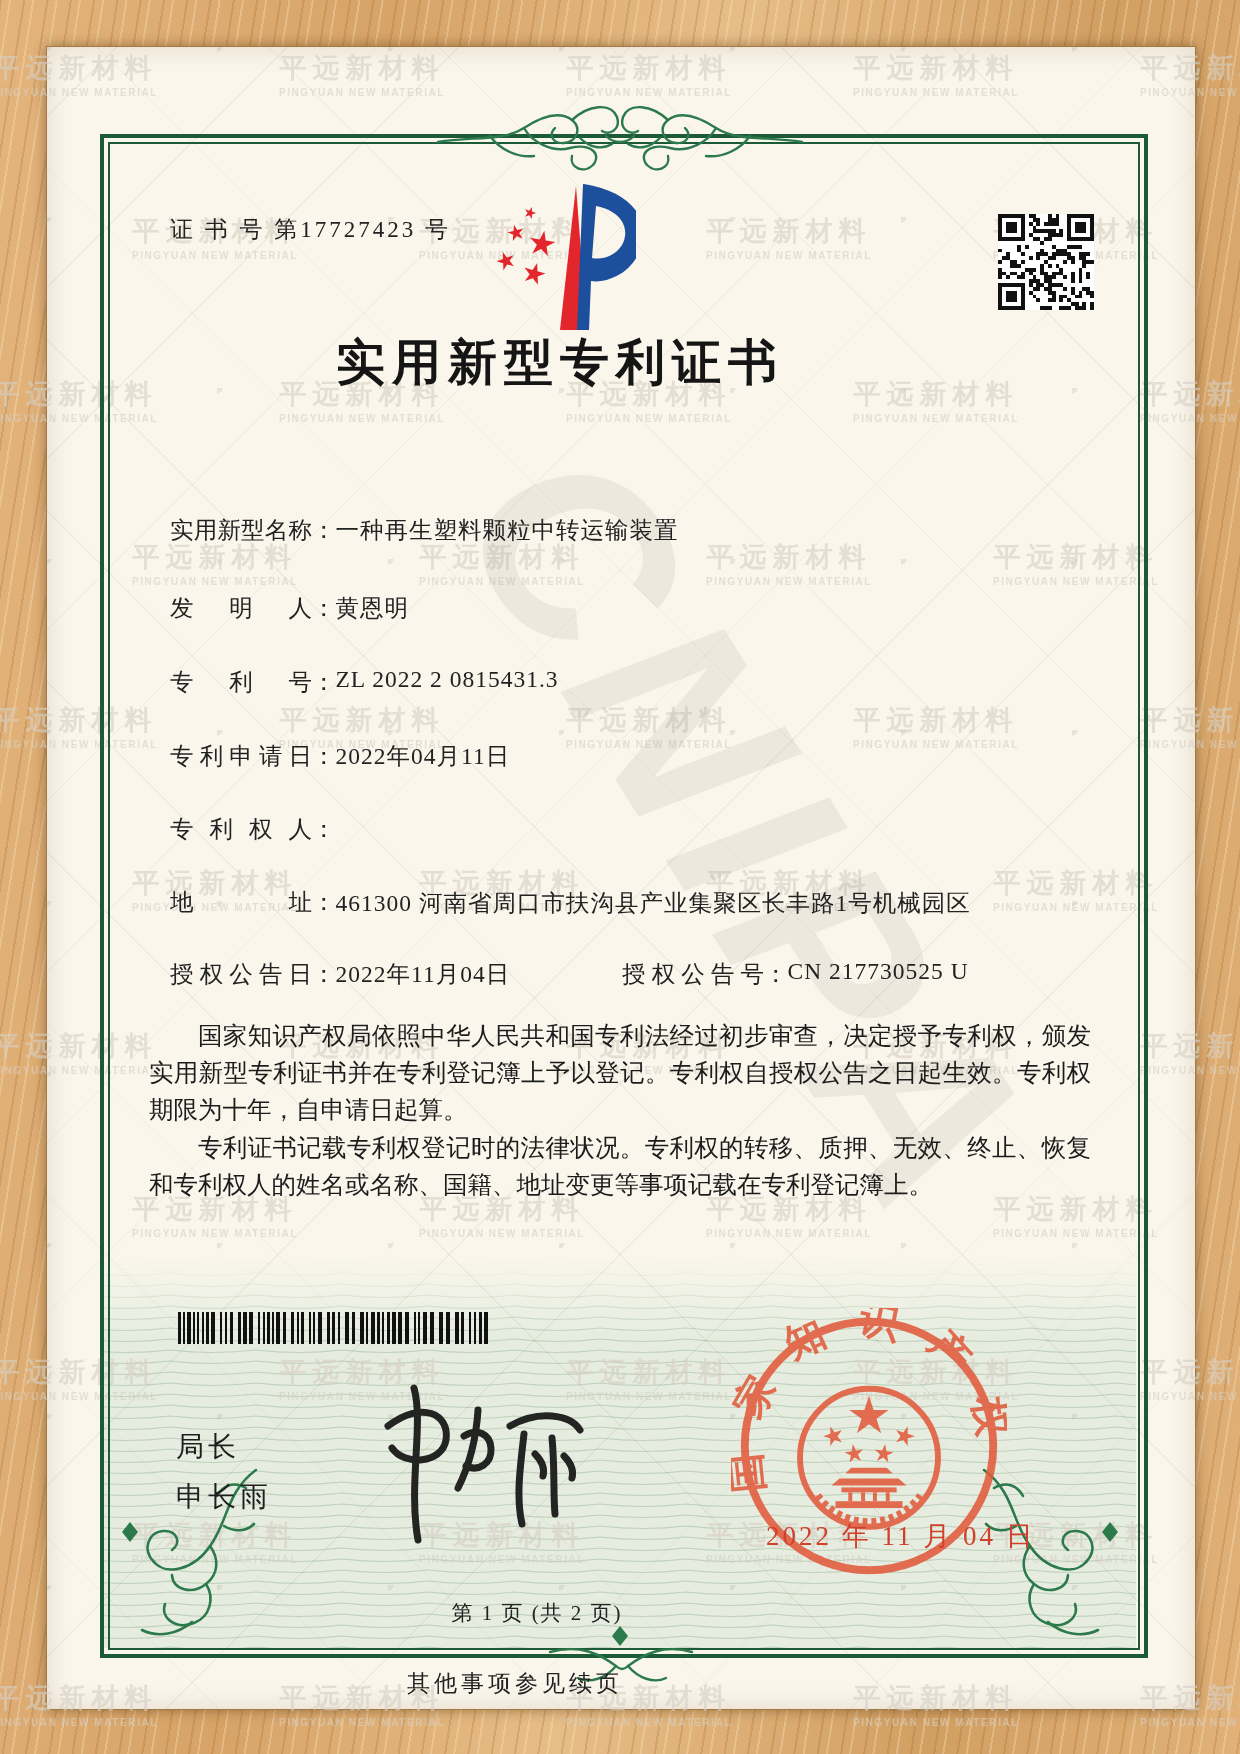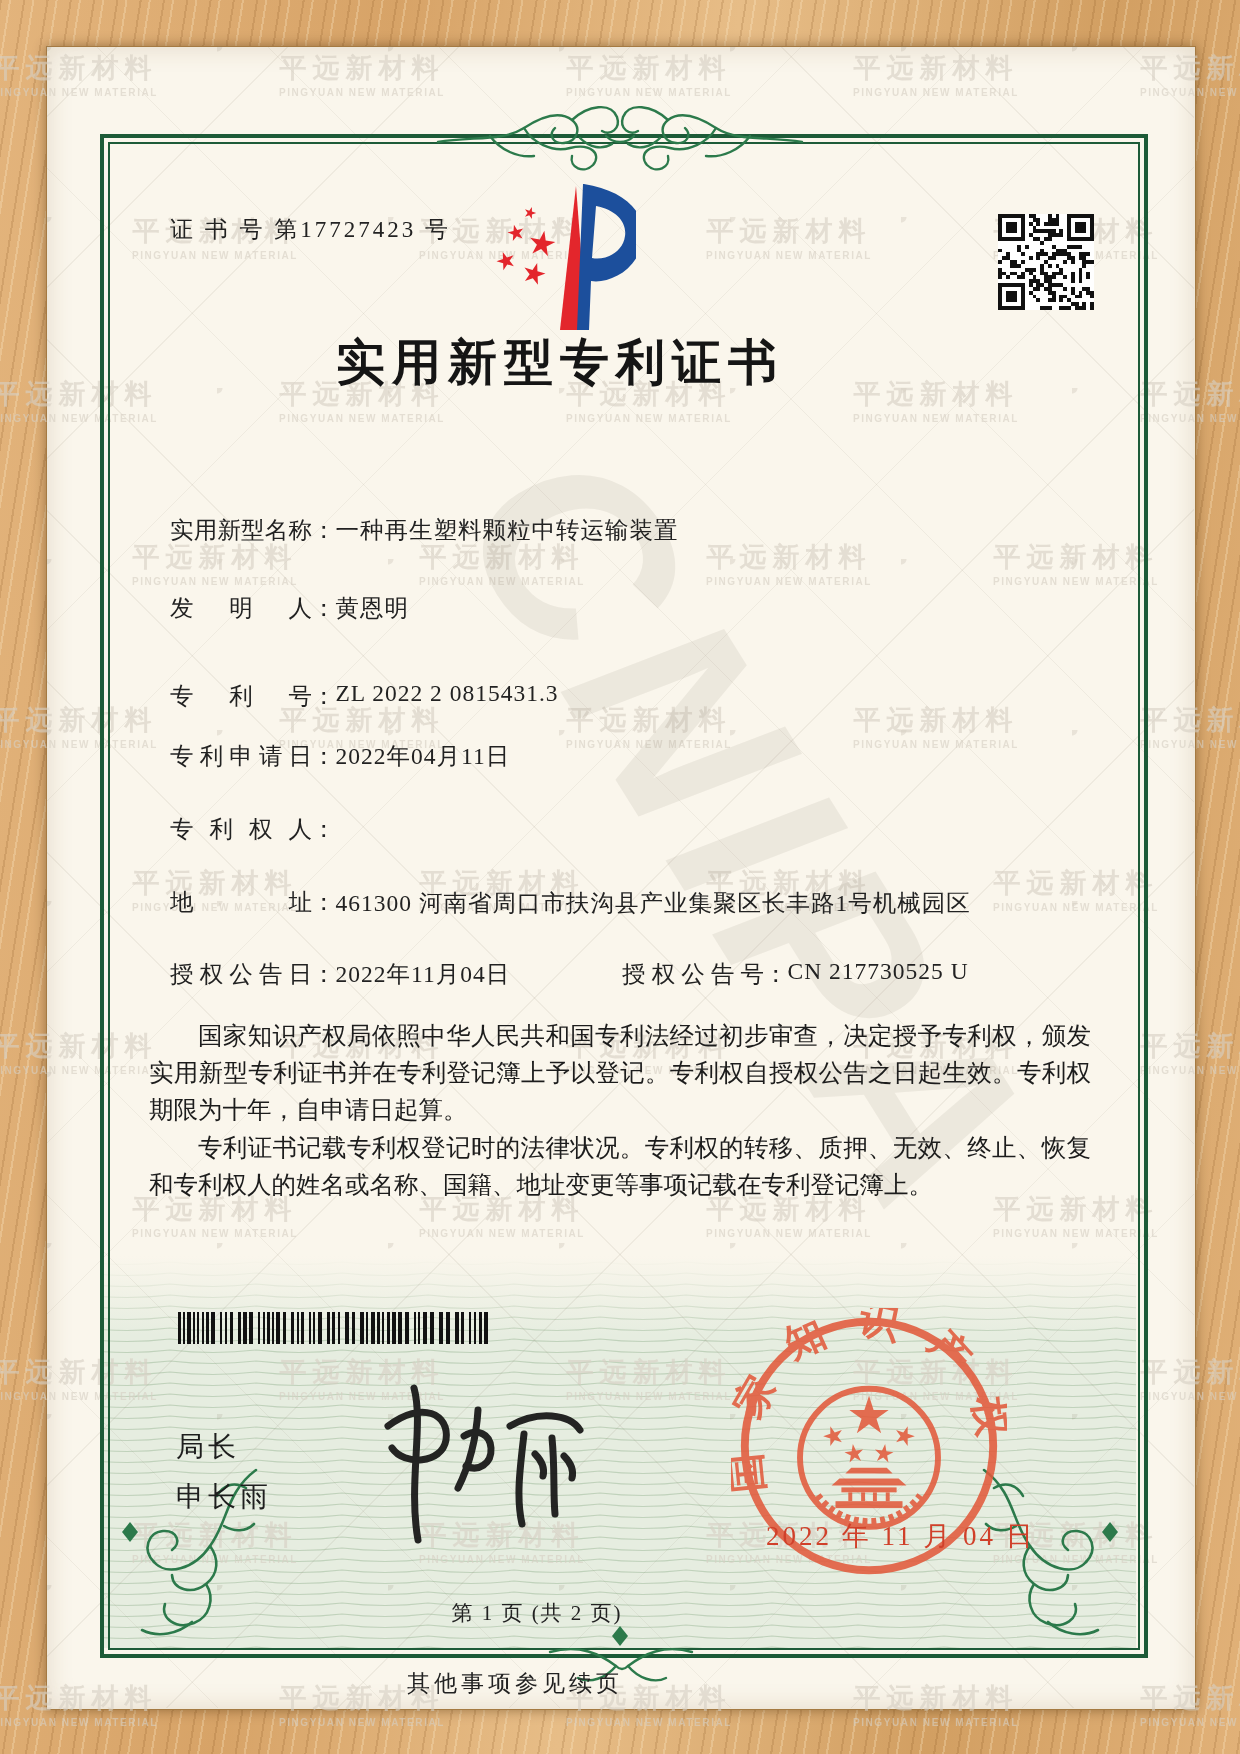--- a/index.html
+++ b/index.html
@@ -587,21 +587,21 @@
     <div class="row" style="top:514px">
       <span class="lab">实用新型名称</span>
         <span class="col">：</span>
         <span class="val">一种再生塑料颗粒中转运输装置</span>
     </div>
     <div class="row" style="top:592px">
       <span class="lab">发明人</span>
         <span class="col">：</span>
         <span class="val">黄恩明</span>
     </div>
-    <div class="row" style="top:680px">
+    <div class="row" style="top:666px">
       <span class="lab">专利号</span>
         <span class="col">：</span>
         <span class="val">ZL 2022 2 0815431.3</span>
     </div>
     <div class="row" style="top:740px">
       <span class="lab">专利申请日</span>
         <span class="col">：</span>
         <span class="val">2022年04月11日</span>
     </div>
     <div class="row" style="top:813px">

